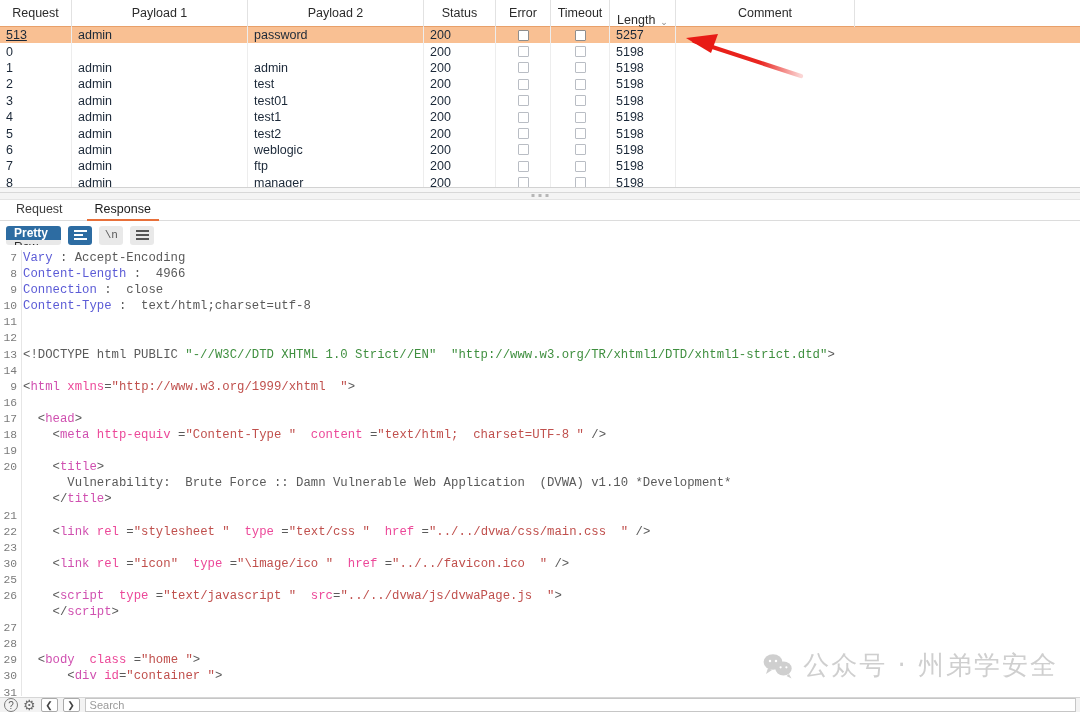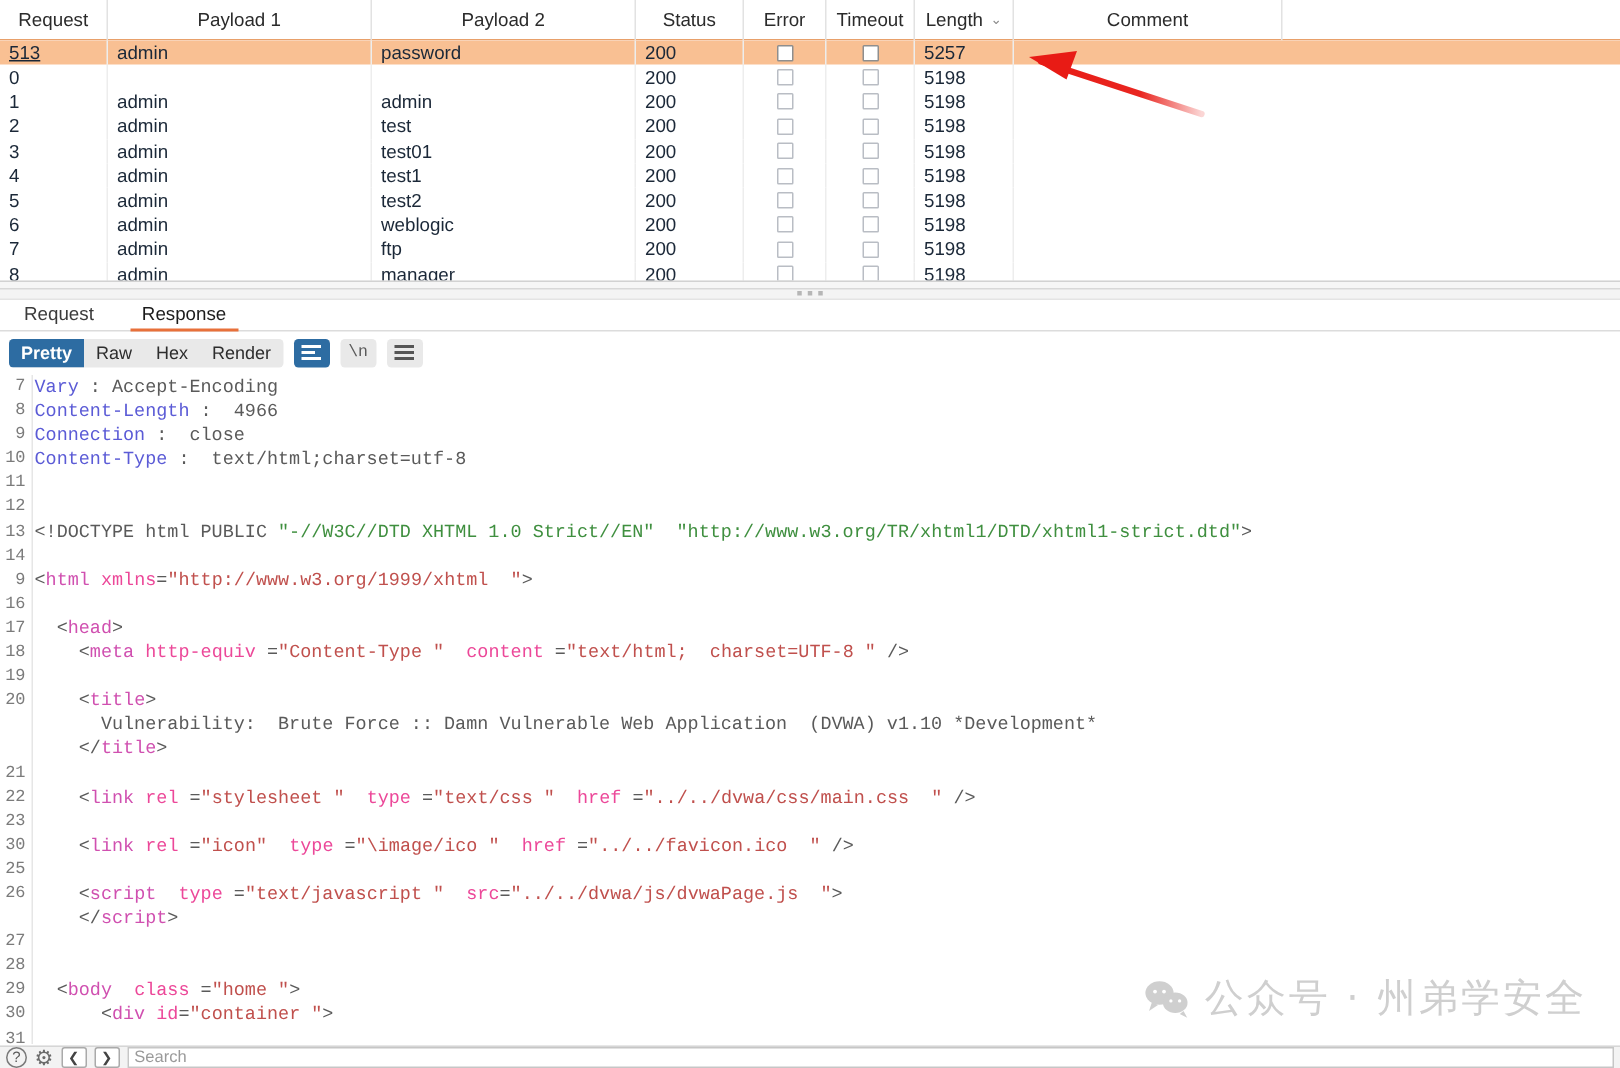--- a/index.html
+++ b/index.html
@@ -78,21 +78,21 @@
     content: ""; position: absolute; left: 8px; right: 8px; bottom: -1px;
     height: 2px; background: #e8703a;
   }
 
   
   .edit-bar {
     position: absolute; left: 0; top: 222px; width: 1080px; height: 26px;
     display: flex; align-items: center; gap: 0; padding-left: 6px;
     background: #fff;
   }
-  .seg { display: flex; background: #e9e9e9; border-radius: 3px; overflow: hidden; height: 19px; }
+  .seg { display: flex; background: #e9e9e9; border-radius: 3px; overflow: hidden; height: 19px; flex-direction: column; }
   .seg .b {
     padding: 0 8px; height: 19px; display: flex; align-items: center;
     font-size: 12px; color: #2d2d2d;
   }
   .seg .b.on { background: #2d6ca2; color: #fff; font-weight: 600; }
   .icobtn {
     width: 24px; height: 19px; margin-left: 7px; border-radius: 3px;
     background: #e9e9e9; display: flex; align-items: center; justify-content: center;
   }
   .icobtn.on { background: #2d6ca2; }
@@ -178,21 +178,21 @@
         </div>
         <div class="cell" style="width: 72px;">
           <span>Status</span>
         </div>
         <div class="cell" style="width: 55px;">
           <span>Error</span>
         </div>
         <div class="cell" style="width: 59px;">
           <span>Timeout</span>
         </div>
-        <div class="cell" style="width: 66px;">
+        <div class="cell" style="width: 66px; align-items: flex-end;">
           <span>Length</span>
           <span class="sort-caret">⌄</span>
         </div>
         <div class="cell" style="width: 179px;">
           <span>Comment</span>
         </div>
         <div class="cell" style="width: 225px;">
           <span></span>
         </div>
       </div>

